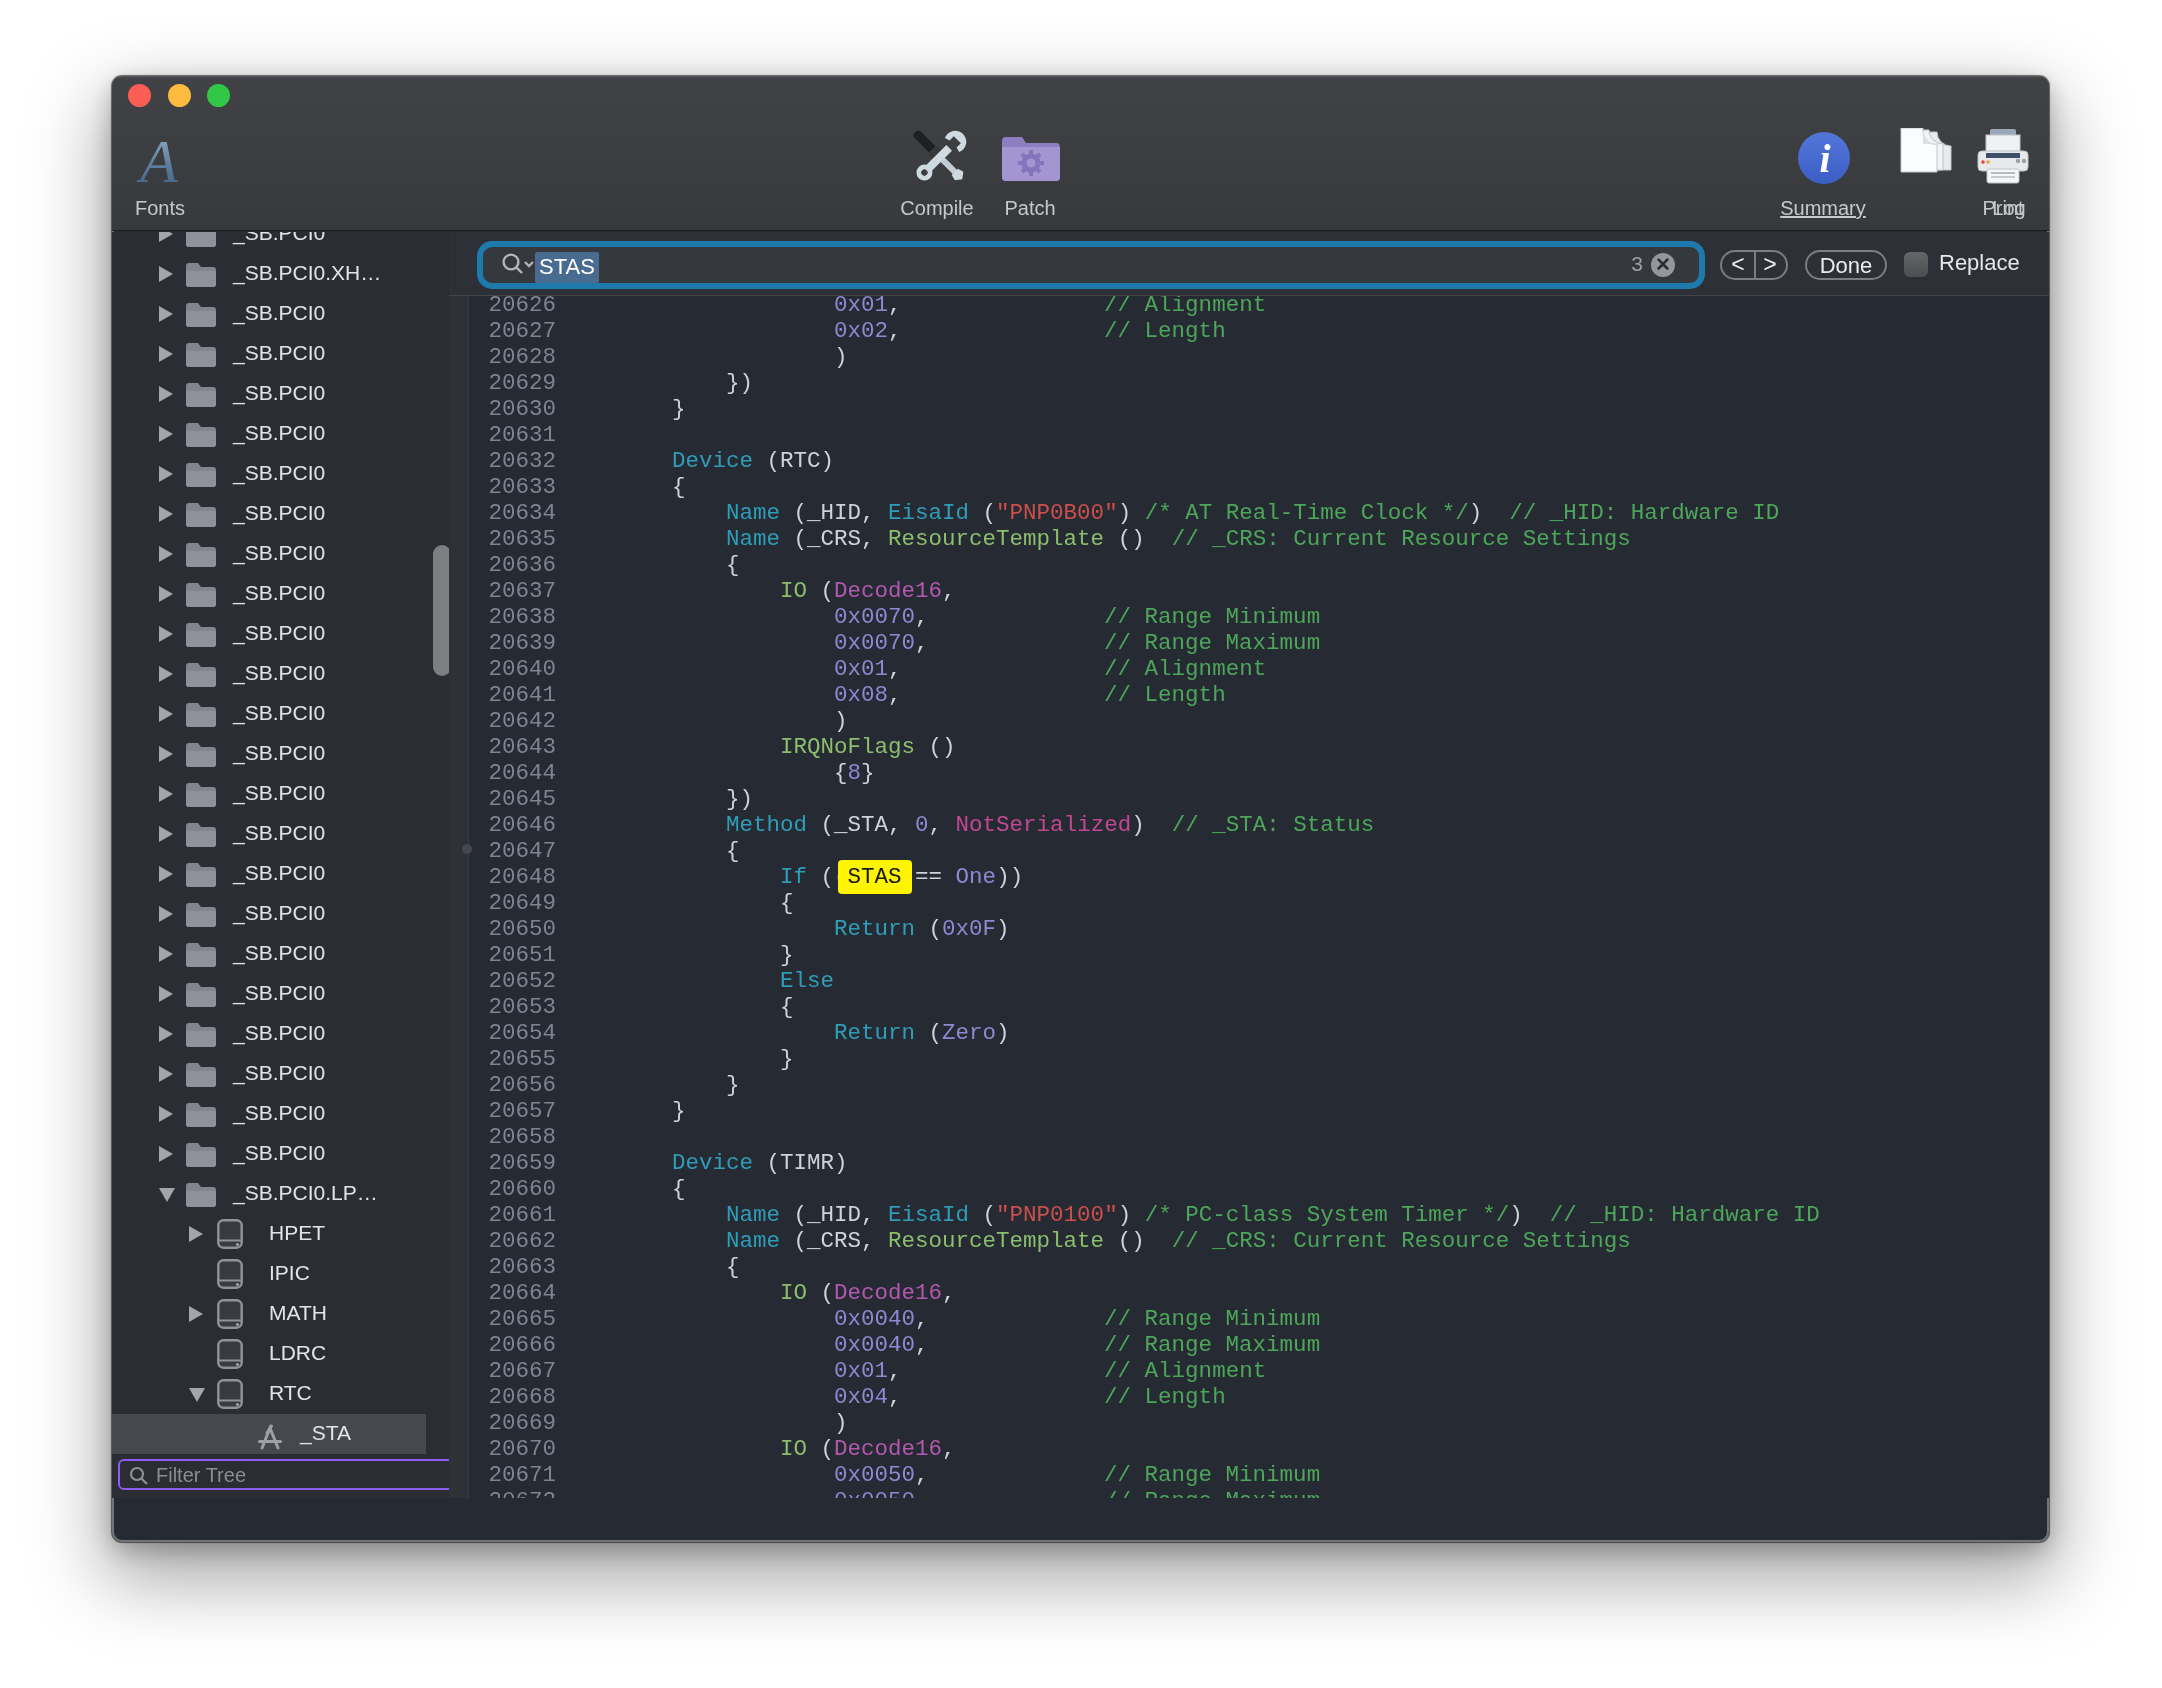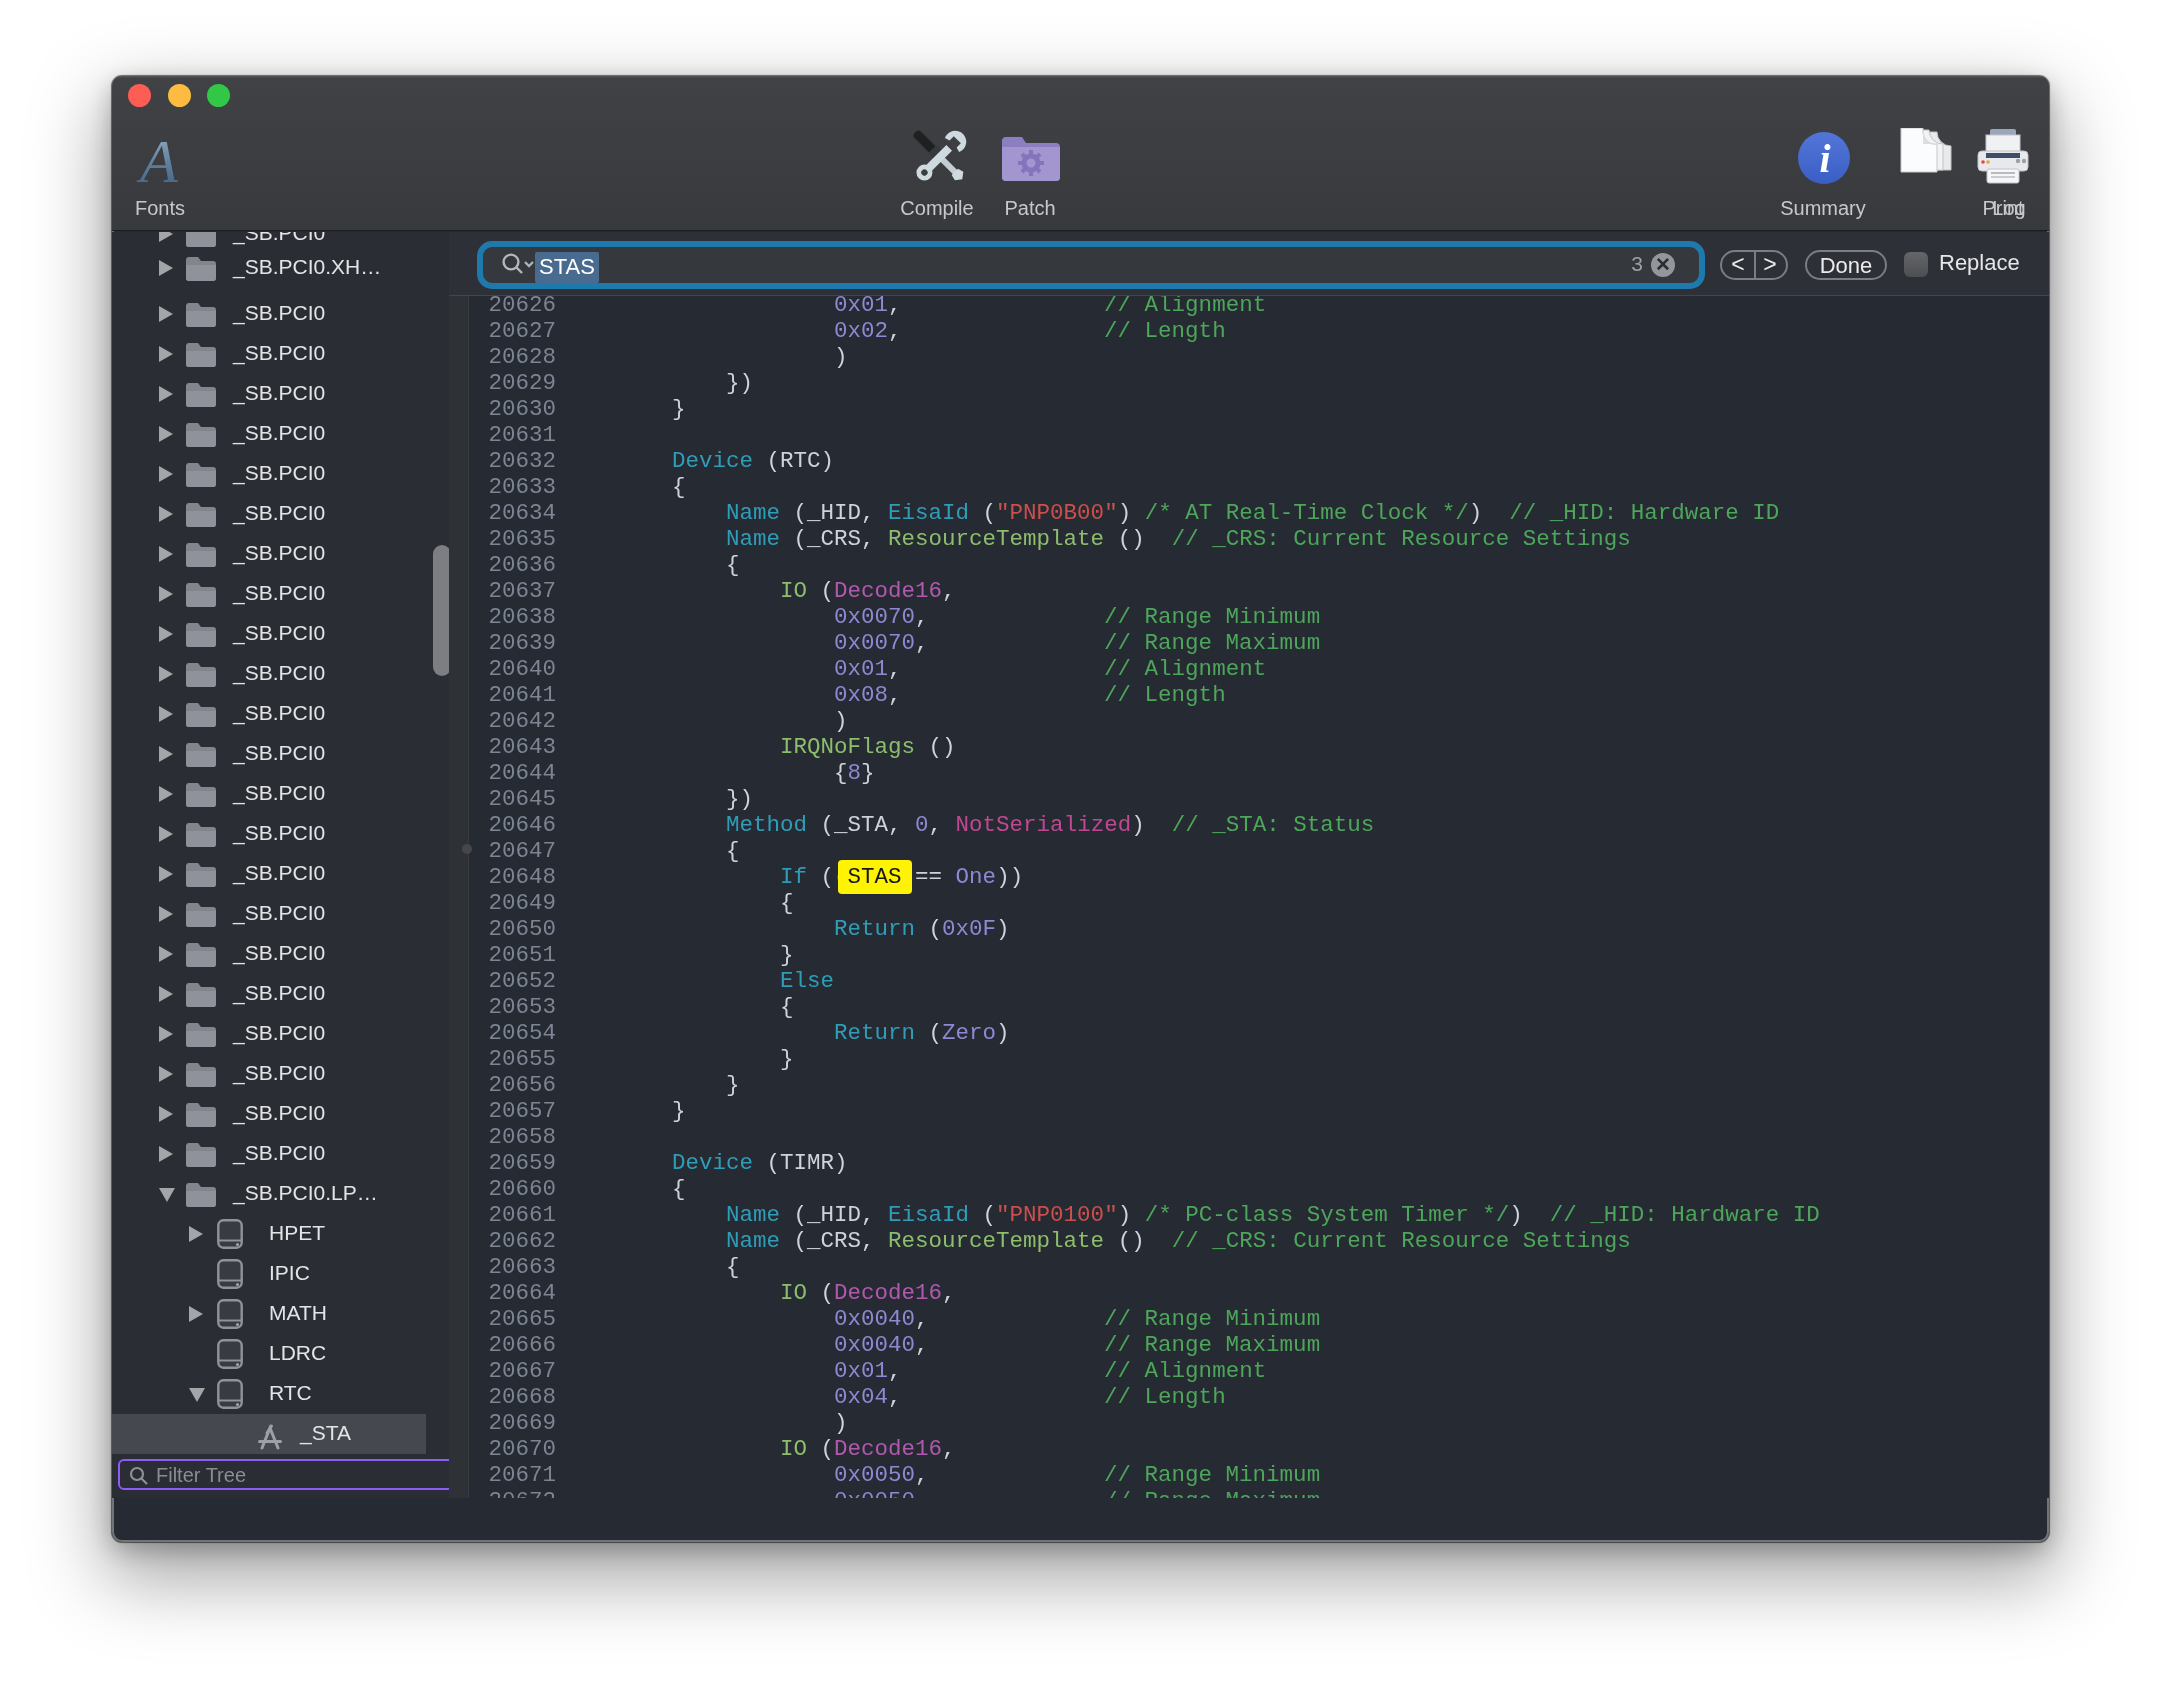--- a/index.html
+++ b/index.html
@@ -122,21 +122,21 @@
     <svg class="tb-ic" style="left:1685px; top:55px;" width="54" height="54" viewBox="0 0 54 54">
       <defs>
           <linearGradient id="ig" x1="0" y1="0" x2="0" y2="1">
         <stop offset="0" stop-color="#5276d8"></stop>
             <stop offset="1" stop-color="#3a5ec4"></stop>
           </linearGradient>
         </defs>
       <circle cx="27" cy="27" r="26" fill="url(#ig)"></circle>
       <text x="28" y="41" text-anchor="middle" font-family="Liberation Serif" font-style="italic" font-weight="bold" font-size="40" fill="#fff">i</text>
     </svg>
-    <div class="tb-label" style="left:1711px;">Summary</div>
+    <div class="tb-label" style="left:1711px;text-decoration:underline;">Summary</div>
 
     <svg class="tb-ic" style="left:1781px; top:52px;" width="60" height="60" viewBox="0 0 60 60">
       <g>
         <path d="M24 4 l20 0 a14 14 0 0 0 14 14 l0 24 -34 0 Z" fill="#e8eaec" stroke="#c0c2c5" stroke-width="1"></path>
         <path d="M16 2 l20 0 a14 14 0 0 0 14 14 l0 26 -34 0 Z" fill="#f2f3f5" stroke="#c0c2c5" stroke-width="1"></path>
         <path d="M8 0 L30 0 A 12 14 0 0 0 44 16 L44 44 L8 44 Z" fill="#fbfcfd" stroke="#c6c8cb" stroke-width="1"></path>
         <path d="M30 0 A 12 14 0 0 0 44 16 L30 16 Z" fill="#dcdee1"></path>
       </g>
     </svg>
     <div class="tb-label" style="left:1897px;">Log</div>
@@ -159,21 +159,21 @@
   <div id="main">
     <div id="sidebar">
         <div class="row" style="top:-18px;">
           <div class="tri r" style="left:47px;"></div>
           <svg class="fold" style="left:73px;" width="32" height="26" viewBox="0 0 32 26">
 <path d="M1 4 a3 3 0 0 1 3-3 l9 0 3 4 12 0 a3 3 0 0 1 3 3 l0 14 a3 3 0 0 1 -3 3 l-24 0 a3 3 0 0 1 -3-3 Z" fill="#82858c"></path>
 <path d="M1 9 l30 0 0 13 a3 3 0 0 1 -3 3 l-24 0 a3 3 0 0 1 -3 -3 Z" fill="#8f929a"></path>
           </svg>
           <div class="lbl" style="left:121px;">_SB.PCI0</div>
         </div>
-<div class="row" style="top:16px;padding-left:36px;">
+<div class="row" style="top:22px;padding-left:36px;">
           <div class="tri r" style="left:47px;"></div>
           <svg class="fold" style="left:73px;" width="32" height="26" viewBox="0 0 32 26">
 <path d="M1 4 a3 3 0 0 1 3-3 l9 0 3 4 12 0 a3 3 0 0 1 3 3 l0 14 a3 3 0 0 1 -3 3 l-24 0 a3 3 0 0 1 -3-3 Z" fill="#82858c"></path>
 <path d="M1 9 l30 0 0 13 a3 3 0 0 1 -3 3 l-24 0 a3 3 0 0 1 -3 -3 Z" fill="#8f929a"></path>
           </svg>
           <div class="lbl" style="left:121px;">_SB.PCI0.XH…</div>
         </div>
 <div class="row" style="top:62px;">
           <div class="tri r" style="left:47px;"></div>
           <svg class="fold" style="left:73px;" width="32" height="26" viewBox="0 0 32 26">

